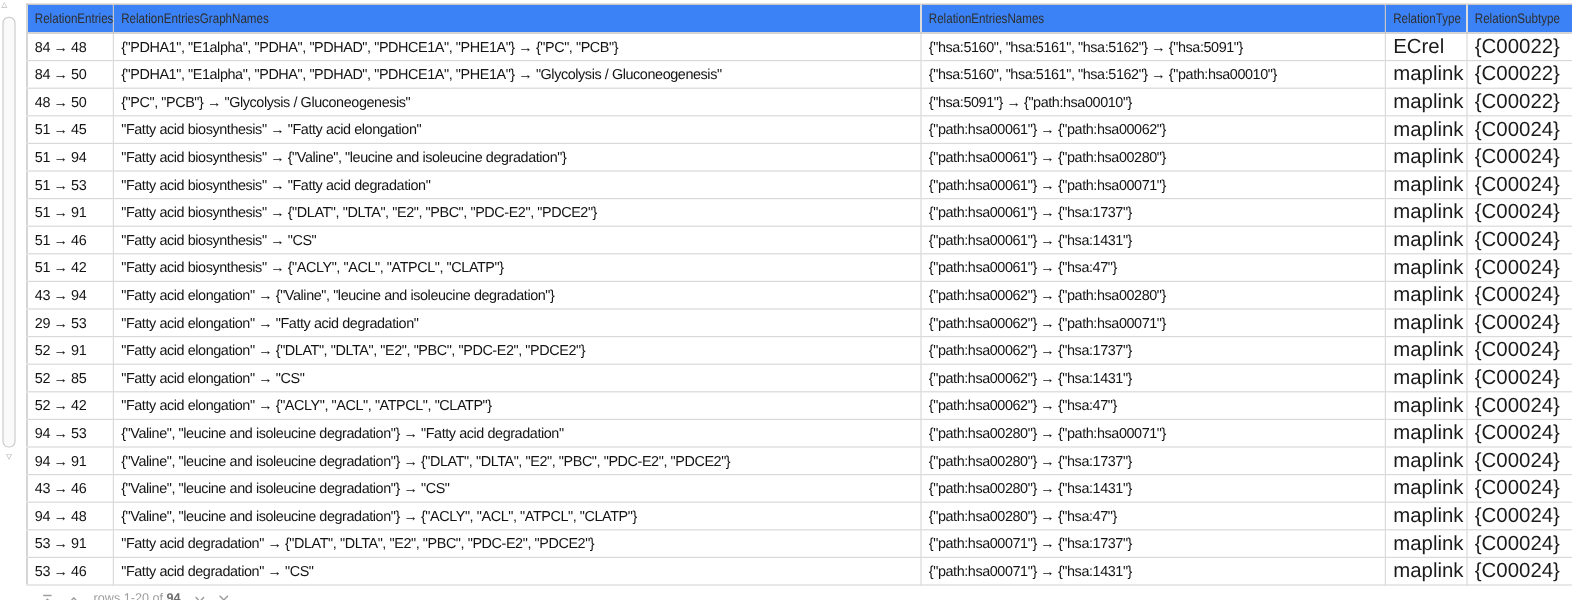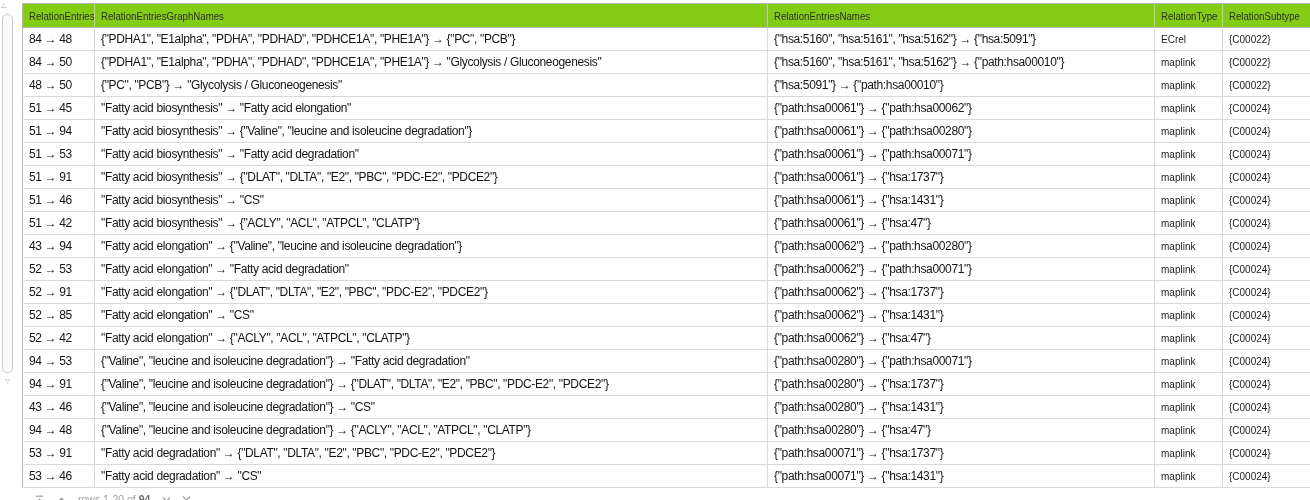--- a/index.html
+++ b/index.html
@@ -18,30 +18,30 @@
   .tri-down{left:5px;top:376px;}
   .rail .track{position:absolute;left:2px;top:14px;width:9px;height:357px;
                background:#fafafa;border:1px solid #cccccc;border-radius:5px;}
 
   
   .content{position:absolute;left:22px;top:3px;}
   table{border-collapse:collapse;table-layout:fixed;width:1292px;background:#fff;
         border-top:1px solid #b9b9b9;border-left:1px solid #b9b9b9;}
   col.c1{width:72px;}  col.c2{width:673px;}  col.c3{width:387px;}
   col.c4{width:68px;}  col.c5{width:auto;}
-  th{height:23px;background:#84cc16;border-right:1px solid #c6c6c6;border-bottom:1px solid #b9b9b9;
+  th{height:23px;background:#3b82f6;border-right:1px solid #c6c6c6;border-bottom:1px solid #b9b9b9;
      text-align:left;vertical-align:middle;padding:0 4px 0 6px;font-weight:normal;
      font-size:11.5px;color:#2f2f2f;white-space:nowrap;overflow:hidden;cursor:pointer;}
   th .hdr{display:inline-block;transform:scaleX(0.84);transform-origin:left center;}
   td{height:22px;border-right:1px solid #d9d9d9;border-bottom:1px solid #d9d9d9;
      vertical-align:middle;padding:0 5px 0 6px;white-space:nowrap;overflow:hidden;
      color:#141414;cursor:pointer;}
   td.mono{font-family:Liberation Sans, sans-serif;
           font-size:12px;letter-spacing:-0.35px;}
-  td.sans{font-size:10px;color:#1b1b1b;}
+  td.sans{font-size:17px;color:#1b1b1b;}
 
   
   .pager{height:20px;display:flex;align-items:center;padding-left:12px;margin-top:1px;
          color:#9e9e9e;font-size:10.5px;}
   .pager .picon{display:inline-block;margin-right:11px;cursor:pointer;}
   .pager .picon svg{display:block;}
   .pager .ptext{margin-right:11px;white-space:pre;color:#9e9e9e;}
   .pager .ptext b{color:#6e6e6e;font-weight:bold;}
   .pager .picon.after{margin-right:9px;}
 </style>
@@ -149,21 +149,21 @@
 
   <tr>
     <td class="mono">43 → 94</td>
     <td class="mono">"Fatty acid elongation" → {"Valine", "leucine and isoleucine degradation"}</td>
     <td class="mono">{"path:hsa00062"} → {"path:hsa00280"}</td>
     <td class="sans">maplink</td>
     <td class="sans">{C00024}</td>
   </tr>
 
   <tr>
-    <td class="mono">52 → 53</td>
+    <td class="mono">29 → 53</td>
     <td class="mono">"Fatty acid elongation" → "Fatty acid degradation"</td>
     <td class="mono">{"path:hsa00062"} → {"path:hsa00071"}</td>
     <td class="sans">maplink</td>
     <td class="sans">{C00024}</td>
   </tr>
 
   <tr>
     <td class="mono">52 → 91</td>
     <td class="mono">"Fatty acid elongation" → {"DLAT", "DLTA", "E2", "PBC", "PDC-E2", "PDCE2"}</td>
     <td class="mono">{"path:hsa00062"} → {"hsa:1737"}</td>

